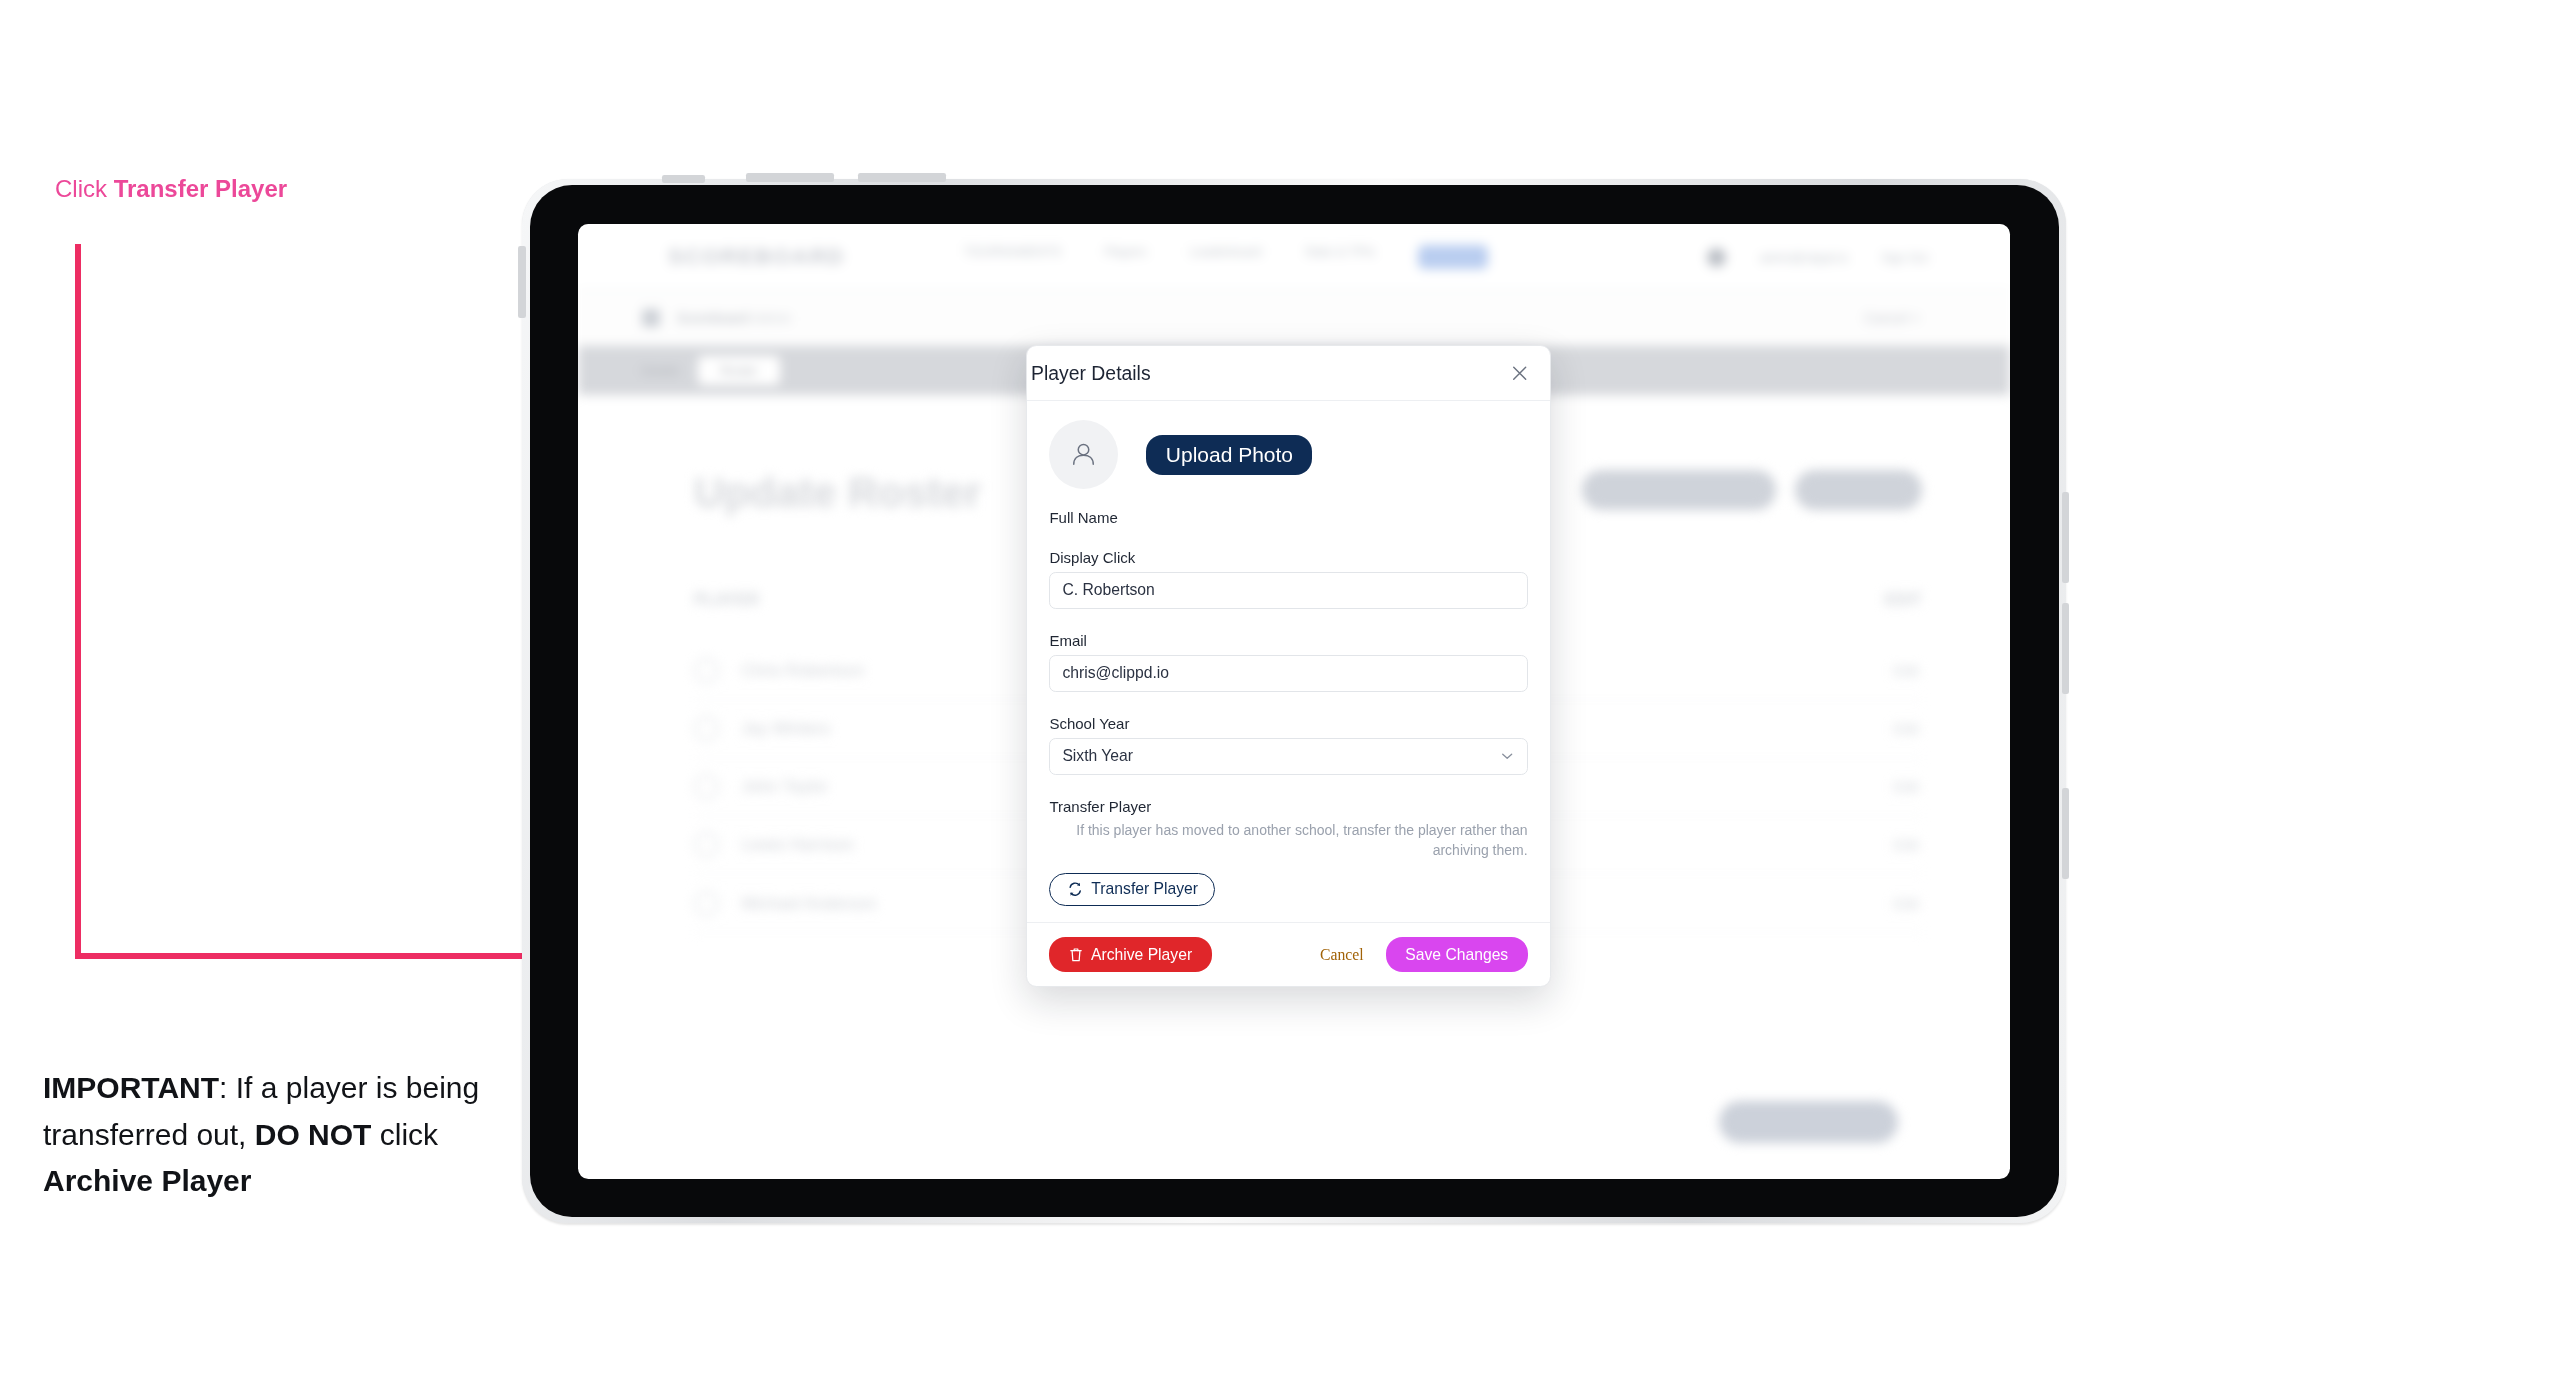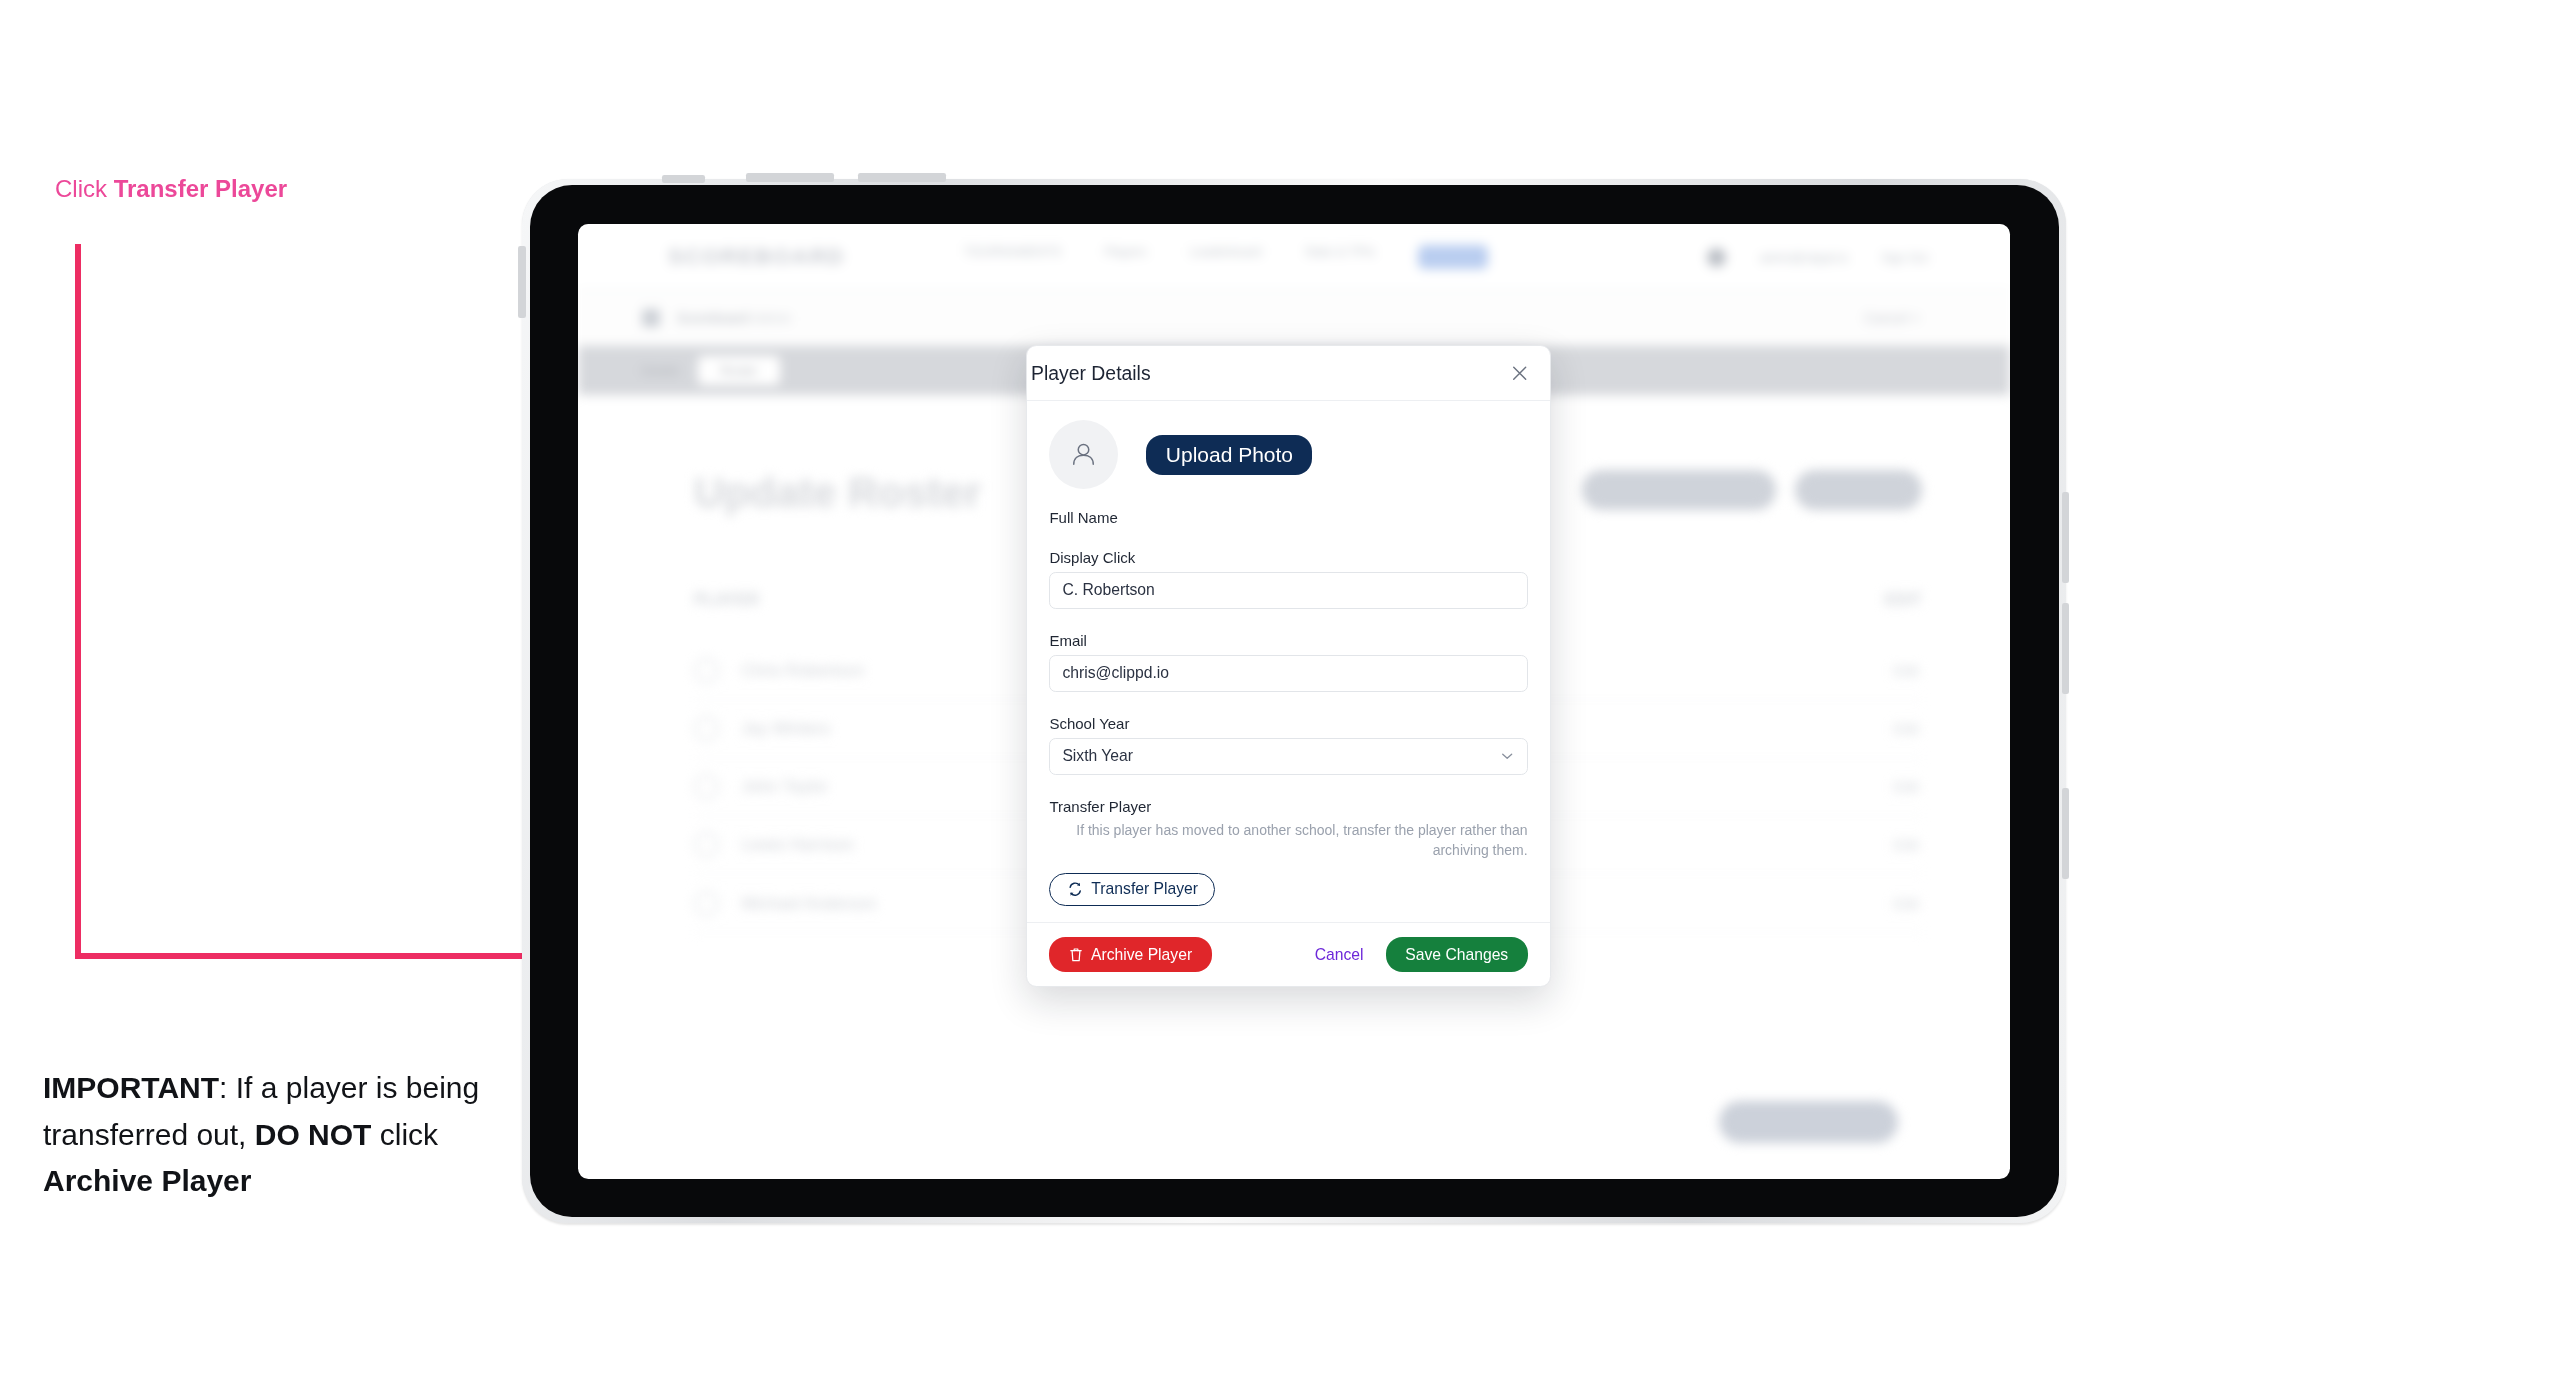--- a/index.html
+++ b/index.html
@@ -191,25 +191,25 @@
     display: flex; align-items: center; justify-content: space-between;
   }
   .btn-archive {
     display: inline-flex; align-items: center; gap: 8.2px;
     background: #E0262A; color: #ffffff; border: none;
     border-radius: 16.4px; padding: 8.2px 19.4px; font-size: 15.7px;
     font-family: "Liberation Sans", sans-serif; cursor: pointer;
   }
   .footer-right { display: flex; align-items: center; gap: 22.4px; }
   .btn-cancel {
-    background: none; border: none; color: #6d28d9; font-size: 15.7px;
-    font-family: Liberation Sans, sans-serif; cursor: pointer;
+    background: none; border: none; color: #a16207; font-size: 15.7px;
+    font-family: Liberation Serif, serif; cursor: pointer;
   }
   .btn-save {
-    background: #15803d; color: #ffffff; border: none;
+    background: #d946ef; color: #ffffff; border: none;
     border-radius: 16.4px; padding: 8.2px 19.4px; font-size: 15.7px;
     font-family: "Liberation Sans", sans-serif; cursor: pointer;
   }
 </style>
 </head>
 <body>
 
 <div id="stage">
 
   <div class="anno-top">

